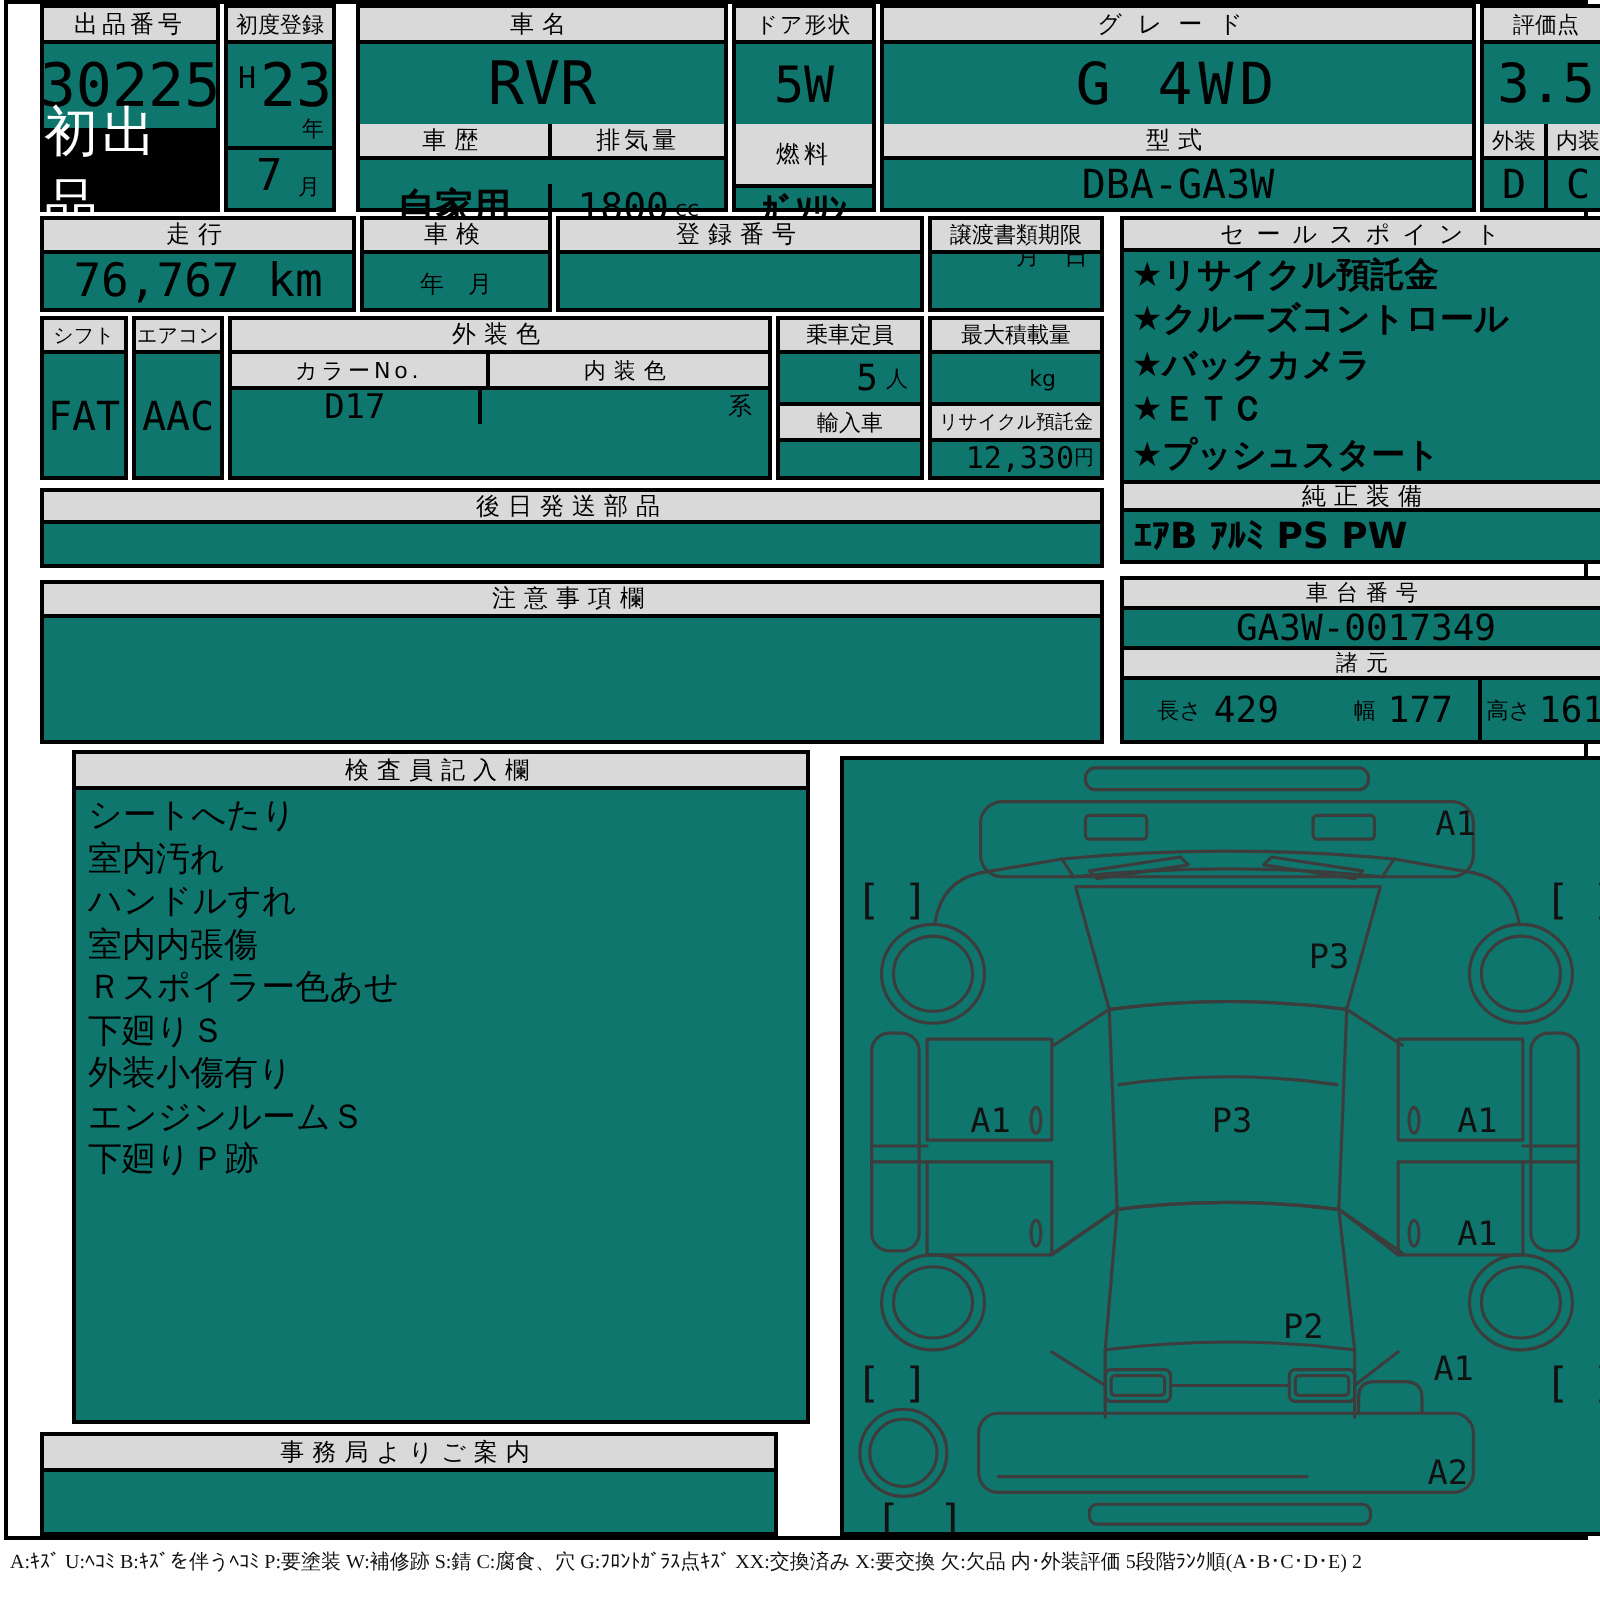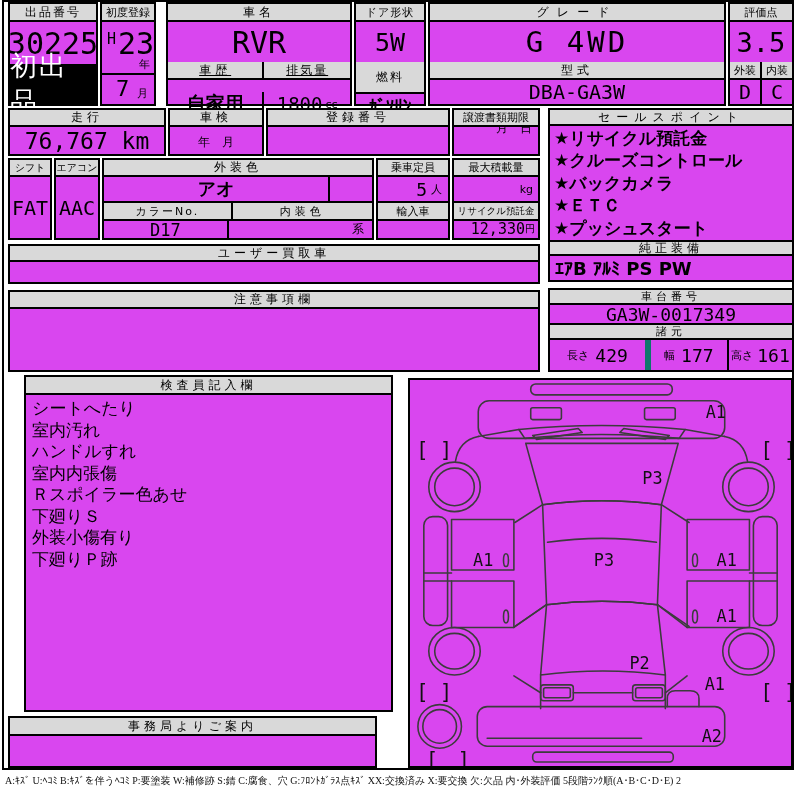--- a/index.html
+++ b/index.html
@@ -1,19 +1,19 @@
 <!DOCTYPE html>
 <html><head>
 <meta charset="utf-8">
 <style>
   html,body{margin:0;padding:0;}
   body{width:800px;height:800px;position:relative;background:#fff;
        font-family:"DejaVu Sans",sans-serif;color:#000;overflow:hidden;}
   .frame{position:absolute;left:2px;top:0;width:792px;height:770px;border:2px solid #000;box-sizing:border-box;}
-  .bx{position:absolute;border:2px solid #000;background:#d946ef;box-sizing:border-box;}
+  .bx{position:absolute;border:2px solid #000;background:#0f766e;box-sizing:border-box;margin-left:12px;}
   .hd{background:#d9d9d9;border-bottom:2px solid #000;box-sizing:border-box;
       display:flex;align-items:center;justify-content:center;
       font-size:12px;letter-spacing:4px;white-space:nowrap;overflow:hidden;}
   .hd.tight{letter-spacing:0;font-size:11px;}
   .cell{display:flex;align-items:center;justify-content:center;box-sizing:border-box;overflow:hidden;}
   .mono{font-family:"DejaVu Sans Mono",monospace;}
   .row{display:flex;box-sizing:border-box;}
   .badge{background:#000;color:#fff;font-weight:normal;font-size:27px;letter-spacing:2px;
          display:flex;align-items:center;justify-content:center;}
   .sub{font-size:11px;}
@@ -44,21 +44,21 @@
   </div>
   <div style="height:29px;position:relative;">
     <span class="mono" style="position:absolute;left:14px;top:1px;font-size:22px;">7</span>
     <span class="sub" style="position:absolute;right:6px;bottom:3px;">月</span>
   </div>
 </div>
 
 <div class="bx" style="left:166px;top:2px;width:186px;height:104px;">
   <div class="hd" style="height:18px;">車名</div>
   <div class="cell mono" style="height:40px;font-size:30px;">RVR</div>
-  <div class="row" style="height:30px;text-decoration:underline;">
+  <div class="row" style="height:30px;">
     <div class="hd" style="flex:1.1;height:18px;border-right:2px solid #000;">車歴</div>
     <div class="hd" style="flex:1;height:18px;letter-spacing:2px;">排気量</div>
   </div>
   <div class="row" style="height:24px;">
     <div class="cell" style="flex:1.1;font-size:19px;font-weight:600;border-right:2px solid #000;">自家用</div>
     <div class="cell" style="flex:1;">
       <span class="mono" style="font-size:19px;">1800</span>
       <span class="sub" style="margin-left:3px;">cc</span>
     </div>
   </div>
@@ -112,24 +112,20 @@
   <div class="hd tight" style="height:17px;font-size:10px;">シフト</div>
   <div class="cell mono" style="height:61px;font-size:20px;">FAT</div>
 </div>
 <div class="bx" style="left:54px;top:158px;width:46px;height:82px;">
   <div class="hd tight" style="height:17px;font-size:10px;">エアコン</div>
   <div class="cell mono" style="height:61px;font-size:20px;">AAC</div>
 </div>
 
 <div class="bx" style="left:102px;top:158px;width:272px;height:82px;">
   <div class="hd" style="height:17px;">外装色</div>
-  <div class="row" style="height:26px;border-bottom:2px solid #000;">
-    <div class="cell" style="flex:5.4;font-size:18px;font-weight:600;">アオ</div>
-    <div class="vline" style="flex:1;"></div>
-  </div>
   <div class="row" style="height:16px;">
     <div class="hd" style="flex:1;height:16px;border-right:2px solid #000;border-bottom:none;font-size:11px;letter-spacing:2px;">カラーNo.</div>
     <div class="hd" style="flex:1.1;height:16px;border-bottom:none;font-size:11px;">内装色</div>
   </div>
   <div class="row" style="height:19px;border-top:2px solid #000;">
     <div class="cell mono" style="flex:1;font-size:17px;border-right:2px solid #000;">D17</div>
     <div class="cell" style="flex:1.1;font-size:12px;justify-content:flex-end;padding-right:8px;">系</div>
   </div>
 </div>
 
@@ -138,21 +134,21 @@
   <div class="cell" style="height:26px;border-bottom:2px solid #000;justify-content:flex-end;padding-right:6px;">
     <span class="mono" style="font-size:18px;">5</span>
     <span class="sub" style="margin-left:4px;">人</span>
   </div>
   <div class="hd tight" style="height:16px;border-bottom:none;">輸入車</div>
   <div class="cell" style="height:17px;border-top:2px solid #000;"></div>
 </div>
 
 <div class="bx" style="left:452px;top:158px;width:88px;height:82px;">
   <div class="hd tight" style="height:17px;">最大積載量</div>
-  <div class="cell sub" style="height:26px;border-bottom:2px solid #000;justify-content:flex-end;padding-right:5px;">kg</div>
+  <div class="cell sub" style="height:26px;border-bottom:2px solid #000;justify-content:flex-end;padding-right:22px;">kg</div>
   <div class="hd tight" style="height:16px;border-bottom:none;font-size:9.5px;">リサイクル預託金</div>
   <div class="cell" style="height:17px;border-top:2px solid #000;justify-content:flex-end;padding-right:3px;">
     <span class="mono" style="font-size:15px;">12,330</span>
     <span style="font-size:10px;">円</span>
   </div>
 </div>
 
 <div class="bx" style="left:548px;top:108px;width:246px;height:174px;">
   <div class="hd" style="height:16px;letter-spacing:6px;">セールスポイント</div>
   <div id="sales-list" style="height:112px;padding:1px 4px;">
@@ -160,34 +156,34 @@
       <div class="sp-item">★クルーズコントロール</div>
       <div class="sp-item">★バックカメラ</div>
       <div class="sp-item">★ＥＴＣ</div>
       <div class="sp-item">★プッシュスタート</div>
     </div>
   <div class="hd" style="height:16px;border-top:2px solid #000;">純正装備</div>
   <div class="cell" style="height:24px;justify-content:flex-start;padding-left:5px;font-size:18px;font-weight:600;">ｴｱB ｱﾙﾐ PS PW</div>
 </div>
 
 <div class="bx" style="left:8px;top:244px;width:532px;height:40px;">
-  <div class="hd" style="height:16px;">ユーザー買取車</div>
+  <div class="hd" style="height:16px;">後日発送部品</div>
   <div class="cell" style="height:20px;"></div>
 </div>
 <div class="bx" style="left:8px;top:290px;width:532px;height:82px;">
   <div class="hd" style="height:17px;">注意事項欄</div>
   <div class="cell" style="height:61px;"></div>
 </div>
 
 <div class="bx" style="left:548px;top:288px;width:246px;height:84px;">
   <div class="hd" style="height:15px;font-size:11px;">車台番号</div>
   <div class="cell mono" style="height:20px;font-size:18px;border-bottom:2px solid #000;">GA3W-0017349</div>
   <div class="hd" style="height:15px;font-size:11px;">諸元</div>
   <div class="row" style="height:30px;">
-    <div class="cell" style="flex:1.5;border-right:6px solid #0f766e;">
+    <div class="cell" style="flex:1.5;border-right:8px solid #0f766e;">
       <span class="sub">長さ</span>
       <span class="mono" style="font-size:18px;margin-left:6px;">429</span>
     </div>
     <div class="cell" style="flex:1.2;border-right:2px solid #000;">
       <span class="sub">幅</span>
       <span class="mono" style="font-size:18px;margin-left:6px;">177</span>
     </div>
     <div class="cell" style="flex:1;">
       <span class="sub">高さ</span>
       <span class="mono" style="font-size:18px;margin-left:4px;">161</span>
@@ -198,20 +194,21 @@
 <div class="bx" style="left:24px;top:375px;width:369px;height:337px;">
   <div class="hd" style="height:18px;">検査員記入欄</div>
   <div id="inspector-list" style="padding:3px 6px;">
       <div class="insp-item">シートへたり</div>
       <div class="insp-item">室内汚れ</div>
       <div class="insp-item">ハンドルすれ</div>
       <div class="insp-item">室内内張傷</div>
       <div class="insp-item">Ｒスポイラー色あせ</div>
       <div class="insp-item">下廻りＳ</div>
       <div class="insp-item">外装小傷有り</div>
+      <div class="insp-item">エンジンルームＳ</div>
       <div class="insp-item">下廻りＰ跡</div>
     </div>
 </div>
 
 <div class="bx" style="left:8px;top:716px;width:369px;height:52px;">
   <div class="hd" style="height:18px;">事務局よりご案内</div>
   <div class="cell" style="height:30px;"></div>
 </div>
 
 <div class="bx" style="left:408px;top:378px;width:385px;height:390px;">

